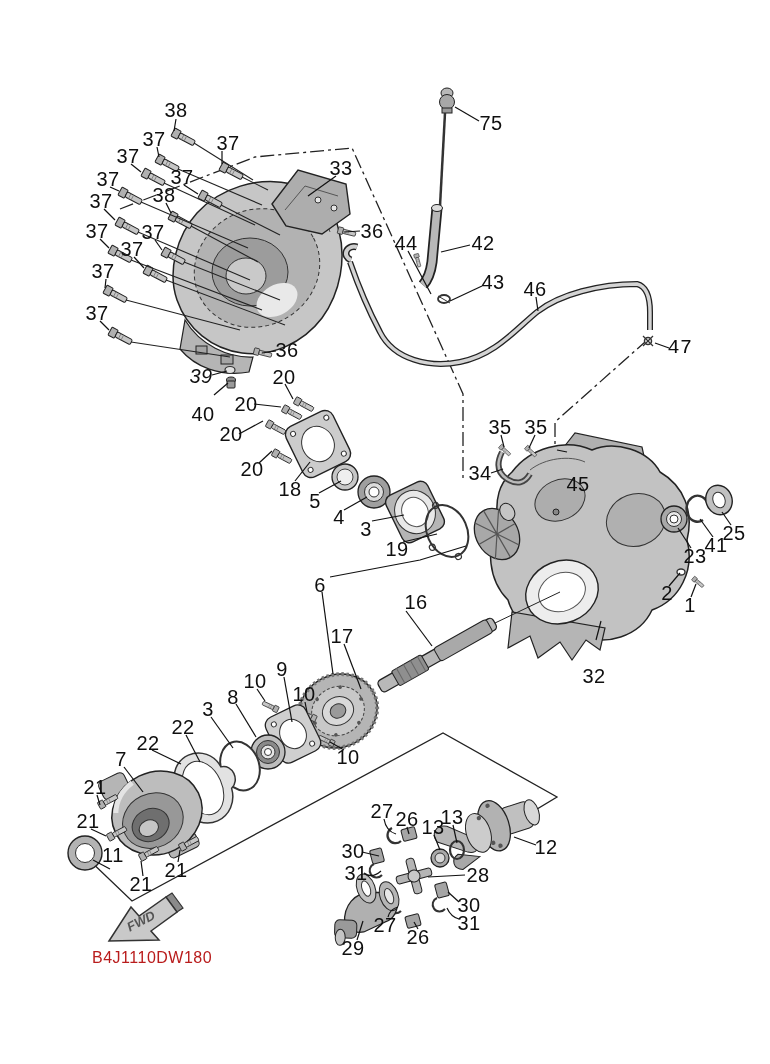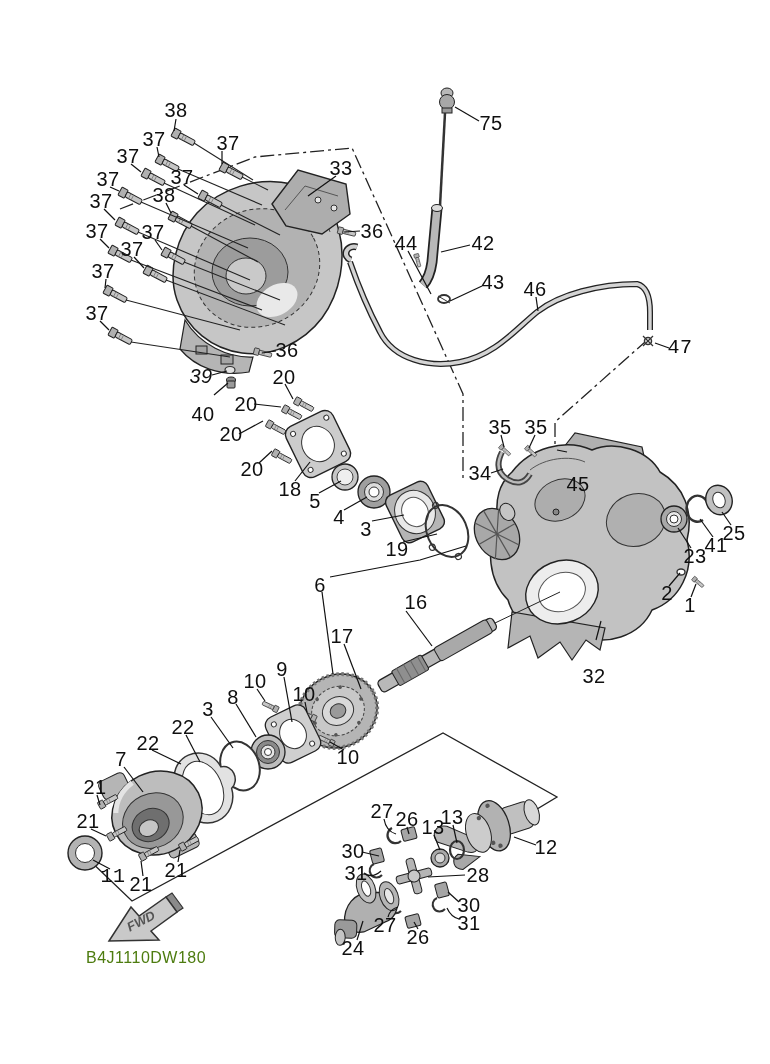--- a/index.html
+++ b/index.html
@@ -2,22 +2,22 @@
 <html><head>
 <meta charset="utf-8">
 <style>
   html,body{margin:0;padding:0;background:#ffffff;}
   .canvas{position:relative;width:770px;height:1064px;background:#fff;overflow:hidden;
           font-family:"Liberation Sans",sans-serif;}
   .canvas svg{position:absolute;left:0;top:0;}
   #callout-layer{position:absolute;left:0;top:0;width:770px;height:1064px;pointer-events:none;}
   .callout{position:absolute;transform:translate(-50%,-50%);
            font:20px/1 "Liberation Sans",sans-serif;color:#0f0f0f;letter-spacing:.5px;}
-  .part-code{position:absolute;left:86px;top:948px;font:16px/1.2 "Liberation Sans",sans-serif;
-             color:#4d7c0f;letter-spacing:.5px;}
+  .part-code{position:absolute;left:92px;top:948px;font:16px/1.2 "Liberation Sans",sans-serif;
+             color:#b91c1c;letter-spacing:.5px;}
 </style>
 </head>
 <body>
 
 <div class="canvas">
 
 <svg width="770" height="1064" viewBox="0 0 770 1064">
   <defs>
     <g id="bolt">
       <rect x="0" y="-4.5" width="7" height="9" rx="1" fill="#b0b0b0" stroke="#222" stroke-width="1"></rect>
@@ -422,33 +422,33 @@
       <span class="callout" style="left: 255px; top: 681px;">10</span>
       <span class="callout" style="left: 304px; top: 694px;">10</span>
       <span class="callout" style="left: 233px; top: 697px;">8</span>
       <span class="callout" style="left: 208px; top: 709px;">3</span>
       <span class="callout" style="left: 183px; top: 727px;">22</span>
       <span class="callout" style="left: 148px; top: 743px;">22</span>
       <span class="callout" style="left: 348px; top: 757px;">10</span>
       <span class="callout" style="left: 121px; top: 759px;">7</span>
       <span class="callout" style="left: 95px; top: 787px;">21</span>
       <span class="callout" style="left: 88px; top: 821px;">21</span>
-      <span class="callout" style="left: 113px; top: 877px; font-family: Liberation Mono, monospace;">11</span>
+      <span class="callout" style="left: 113px; top: 855px;">11</span>
       <span class="callout" style="left: 141px; top: 884px;">21</span>
       <span class="callout" style="left: 176px; top: 870px;">21</span>
       <span class="callout" style="left: 382px; top: 811px;">27</span>
       <span class="callout" style="left: 407px; top: 819px;">26</span>
       <span class="callout" style="left: 433px; top: 827px;">13</span>
       <span class="callout" style="left: 452px; top: 817px;">13</span>
       <span class="callout" style="left: 546px; top: 847px;">12</span>
       <span class="callout" style="left: 353px; top: 851px;">30</span>
       <span class="callout" style="left: 356px; top: 873px;">31</span>
       <span class="callout" style="left: 478px; top: 875px;">28</span>
       <span class="callout" style="left: 469px; top: 905px;">30</span>
       <span class="callout" style="left: 469px; top: 923px;">31</span>
       <span class="callout" style="left: 385px; top: 925px;">27</span>
       <span class="callout" style="left: 418px; top: 937px;">26</span>
-      <span class="callout" style="left: 353px; top: 948px;">24</span>
+      <span class="callout" style="left: 353px; top: 948px;">29</span>
     </div>
 
 <div class="part-code">B4J1110DW180</div>
 
 </div>
 
 </body></html>

